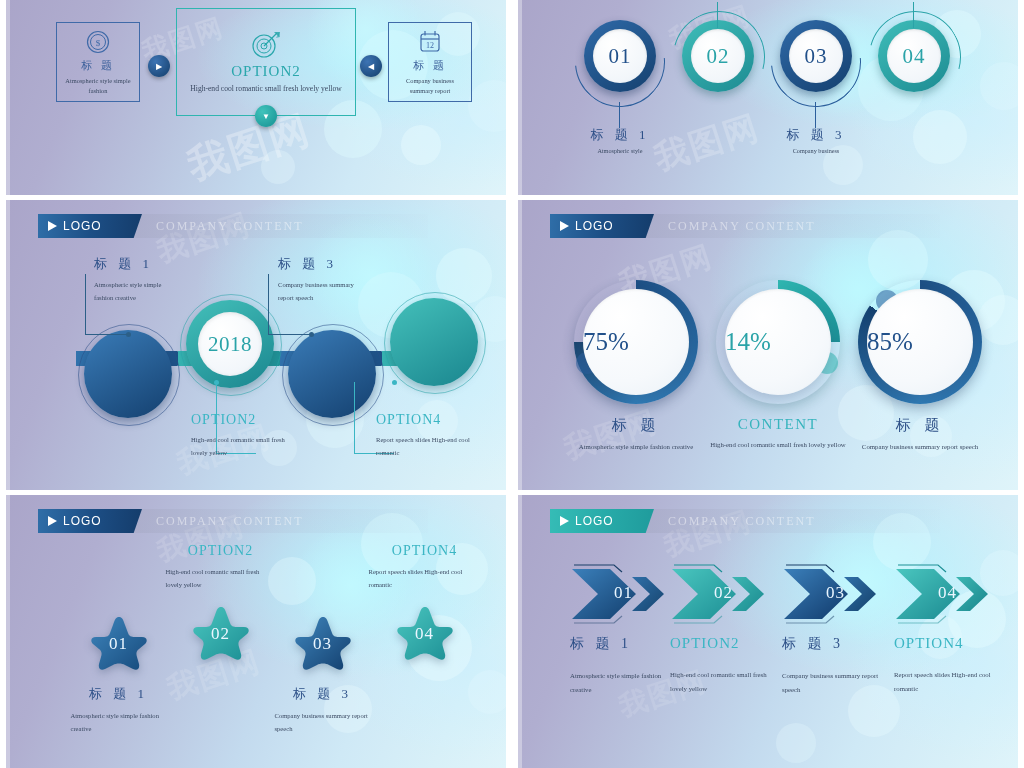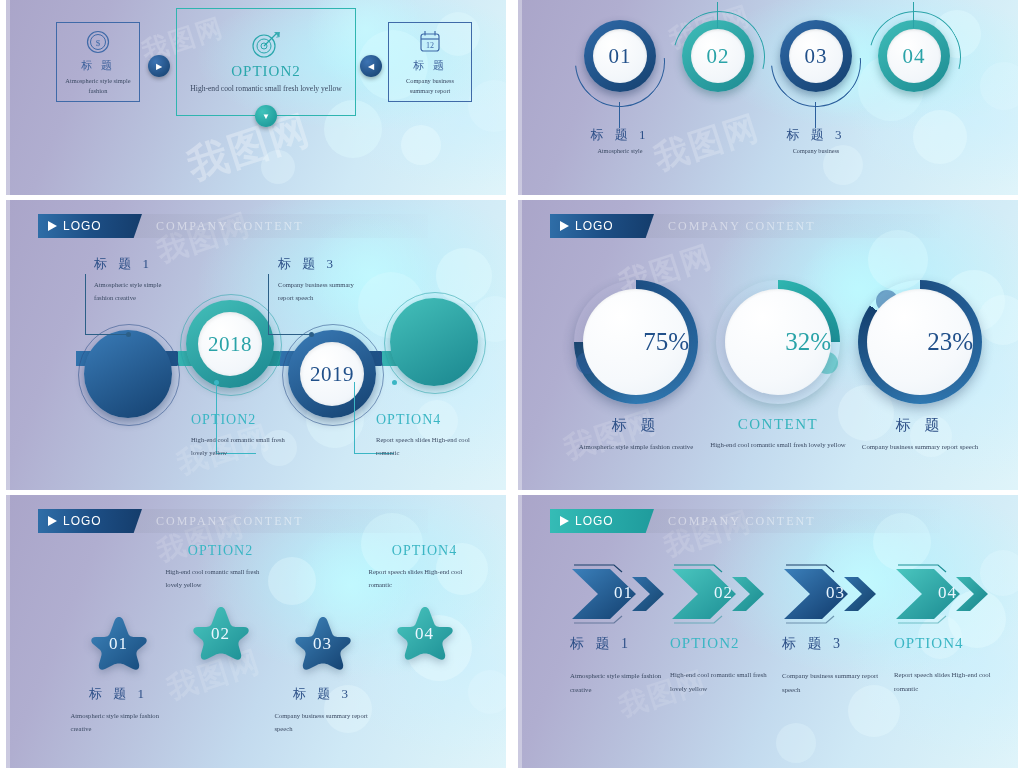--- a/index.html
+++ b/index.html
@@ -137,21 +137,21 @@
   .tl-p{font-size:6.6px;line-height:1.9;color:#3b4a63;}
   .lead{position:absolute;}
   .dot{position:absolute;width:5px;height:5px;border-radius:50%;}
 
   
   .donut-wrap{position:absolute;width:160px;text-align:center;}
   .donut{position:relative;width:124px;height:124px;margin:0 auto;border-radius:50%;}
   .donut .face{
     position:absolute;inset:9px;border-radius:50%;
     background:radial-gradient(circle at 35% 26%,#ffffff,#f6f9fc 62%,#eaf1f7 100%);
-    display:flex;align-items:center;justify-content:flex-end;
+    display:flex;align-items:center;justify-content:flex-start;
     box-shadow:0 4px 10px rgba(60,80,110,.18), inset 0 1px 3px rgba(0,0,0,.06);
   }
   .pct{font-size:25px;}
   .knob{position:absolute;width:22px;height:22px;border-radius:50%;opacity:.55;}
   .d-ttl{font-size:15px;letter-spacing:5px;margin-top:12px;}
   .d-ttl.teal{color:#37b4bd;letter-spacing:1.5px;}
   .d-ttl.blue{color:#2c4f87;}
   .d-sub{font-size:6.8px;line-height:2;color:#3b4a63;margin-top:5px;}
 
   
@@ -347,23 +347,20 @@
 
     <div class="year-circ" style="left:180px;top:100px;width:88px;height:88px;background:linear-gradient(150deg,#44c0ba,#1a868f);box-shadow:0 4px 10px rgba(25,90,95,.35);">
       <div class="arc" style="left:-6px;top:-6px;width:100px;height:100px;border:1.3px solid rgba(42,163,168,.55);"></div>
       <div class="year-inner">
         <span class="year-txt numteal">2018</span>
       </div>
     </div>
 
     <div class="year-circ" style="left:282px;top:130px;width:88px;height:88px;background:linear-gradient(150deg,#3a7cb8,#14406f);box-shadow:0 4px 10px rgba(25,50,90,.4);">
       <div class="arc" style="left:-6px;top:-6px;width:100px;height:100px;border:1.3px solid rgba(44,79,135,.55);"></div>
-      <div class="year-inner">
-        <span class="year-txt numblue">2019</span>
-      </div>
     </div>
 
     <div class="year-circ" style="left:384px;top:98px;width:88px;height:88px;background:linear-gradient(150deg,#44c0ba,#1a868f);box-shadow:0 4px 10px rgba(25,90,95,.35);">
       <div class="arc" style="left:-6px;top:-6px;width:100px;height:100px;border:1.3px solid rgba(42,163,168,.55);"></div>
     </div>
 
     <div class="lead" style="left:79px;top:74px;width:1.1px;height:60px;background:#2c5f87;"></div>
     <div class="lead" style="left:79px;top:134px;width:44px;height:1.1px;background:#2c5f87;"></div>
     <div class="dot" style="left:120px;top:132px;background:#2c5f87;"></div>
     <div class="tl-label" style="left:88px;top:55px;width:150px;">
@@ -425,33 +422,33 @@
       </div>
       <div class="d-ttl blue">标 题</div>
       <div class="d-sub">Atmospheric style simple fashion creative</div>
     </div>
 
     <div class="donut-wrap" style="left:180px;top:80px;">
       <div class="donut">
         <div style="position:absolute;inset:0;border-radius:50%;background:conic-gradient(from 0deg,#2fb5b0 0deg,#1b8e95 90deg,rgba(255,255,255,0) 90deg);box-shadow:0 5px 12px rgba(25,90,95,.22);"></div>
         <div class="knob" style="left:100px;top:72px;background:#2fb5b0;"></div>
         <div class="face">
-          <span class="pct numteal">32%</span>
+          <span class="pct numteal">14%</span>
         </div>
       </div>
       <div class="d-ttl teal">CONTENT</div>
       <div class="d-sub">High-end cool romantic small fresh lovely yellow</div>
     </div>
 
     <div class="donut-wrap" style="left:322px;top:80px;">
       <div class="donut">
         <div style="position:absolute;inset:0;border-radius:50%;background:conic-gradient(from 0deg,#1d4f84 0deg,#2f7ab4 180deg,#14406f 306deg,rgba(255,255,255,0) 306deg);box-shadow:0 5px 12px rgba(25,50,90,.30);"></div>
         <div class="knob" style="left:18px;top:10px;background:#2c5f9c;"></div>
         <div class="face">
-          <span class="pct numblue">23%</span>
+          <span class="pct numblue">85%</span>
         </div>
       </div>
       <div class="d-ttl blue">标 题</div>
       <div class="d-sub">Company business summary report speech</div>
     </div>
   </div>
 
   <div class="gap-row"></div>
 
   <div class="slide">

